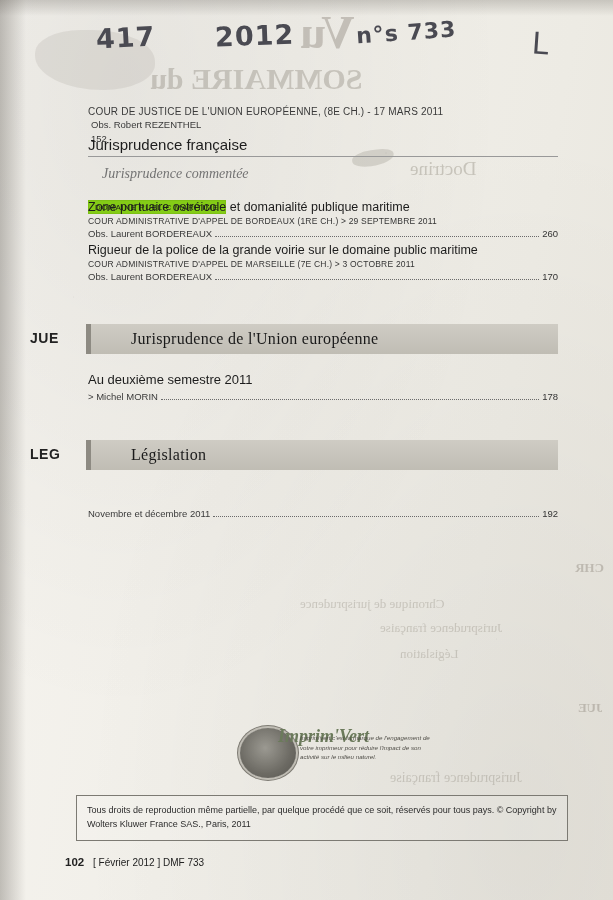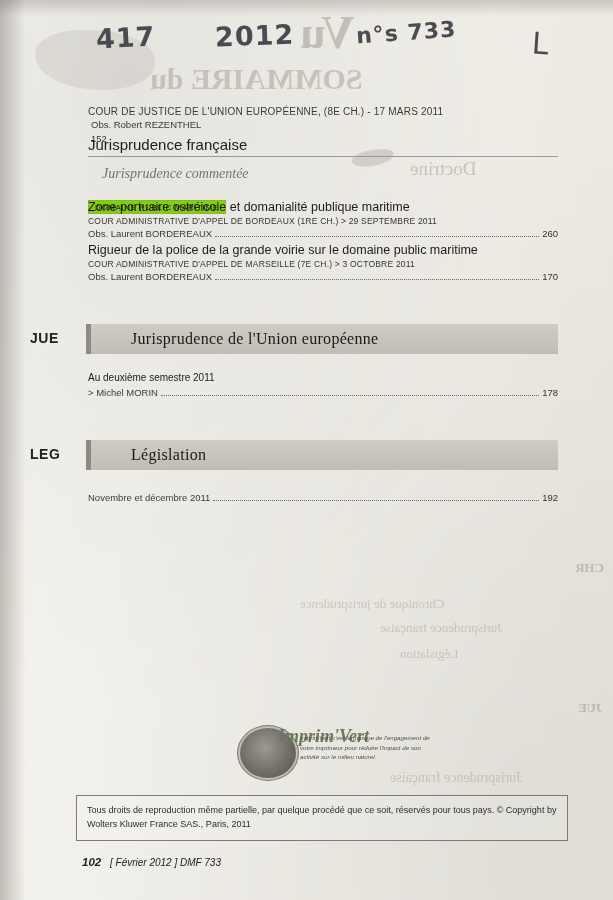--- a/index.html
+++ b/index.html
@@ -210,21 +210,21 @@
   }
   .band-label {
     font-family: "Liberation Serif", serif;
     font-size: 16px;
     color: #1a1a1a;
     padding-left: 12px;
     letter-spacing: 0.3px;
   }
 
   .band-entry-title {
-    font-size: 10px;
+    font-size: 13px;
     color: #1c1c1c;
   }
 
   
   #logo-area {
     position: absolute;
     left: 240px;
     top: 726px;
     width: 200px;
     height: 60px;
@@ -267,25 +267,24 @@
     padding: 8px 10px 9px 10px;
     font-size: 9px;
     line-height: 1.5;
     color: #2c2c2c;
     background: rgba(255,255,255,0.12);
   }
 
   
   #footer {
     position: absolute;
-    left: 82px;
+    left: 65px;
     top: 856px;
     font-size: 10px;
     color: #222;
-    font-style: italic;
   }
   #footer .pgnum { font-weight: bold; font-size: 11.5px; }
 
   
   #speckle {
     position: absolute; inset: 0;
     pointer-events: none;
     opacity: 0.35;
     background-image:
       radial-gradient(circle at 12% 33%, rgba(90,85,78,0.10) 0 1px, transparent 1px),
@@ -373,21 +372,21 @@
       </div>
     </div>
 
     <div class="band-row" style="top:440px;">
       <div class="band-code">LEG</div>
       <div class="band">
         <span class="band-label">Législation</span>
       </div>
     </div>
     <div class="col" style="top:488px;">
-      <div class="obs-line" style="margin-top:4px;">
+      <div class="obs-line" style="margin-top:20px;">
         <span>Novembre et décembre 2011</span>
         <span class="dots"></span>
         <span class="pg">192</span>
       </div>
     </div>
 
     <div id="logo-area">
       <div id="logo-stamp"></div>
       <div id="logo-vert">Imprim'Vert</div>
       <div id="logo-text">Imprim'vert c'est la marque de l'engagement de votre imprimeur pour réduire l'impact de son activité sur le milieu naturel.</div>

